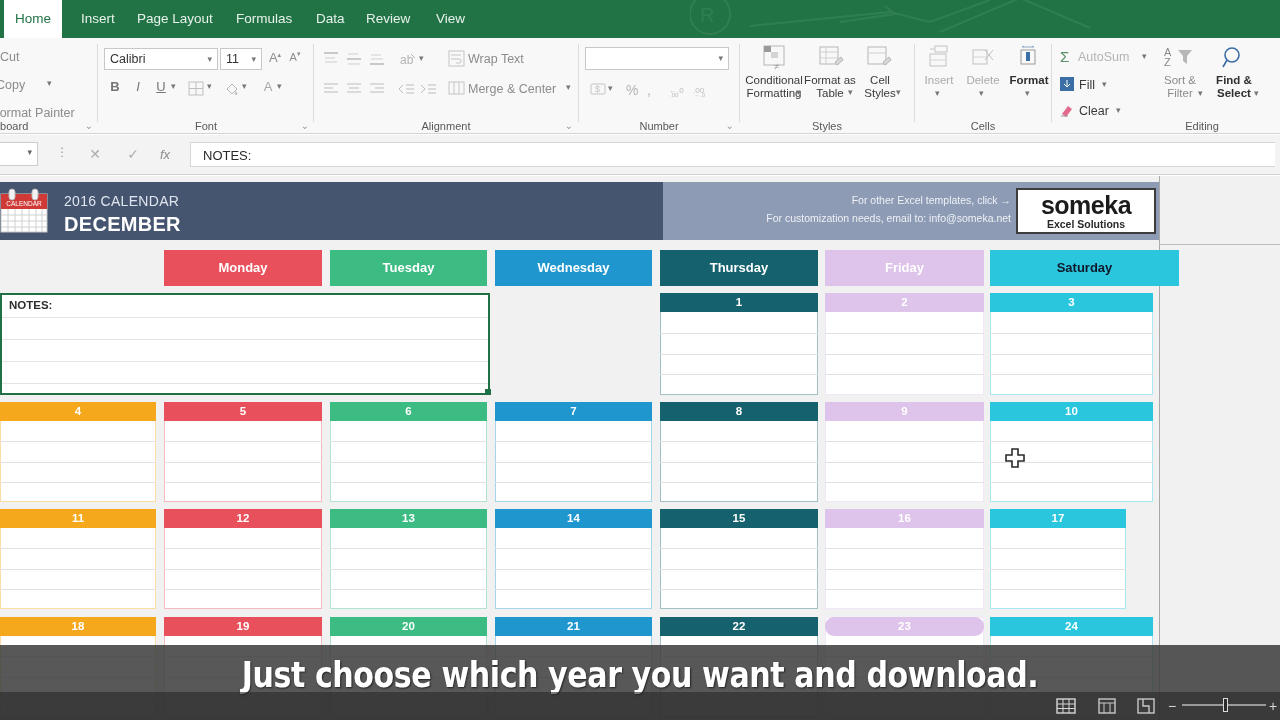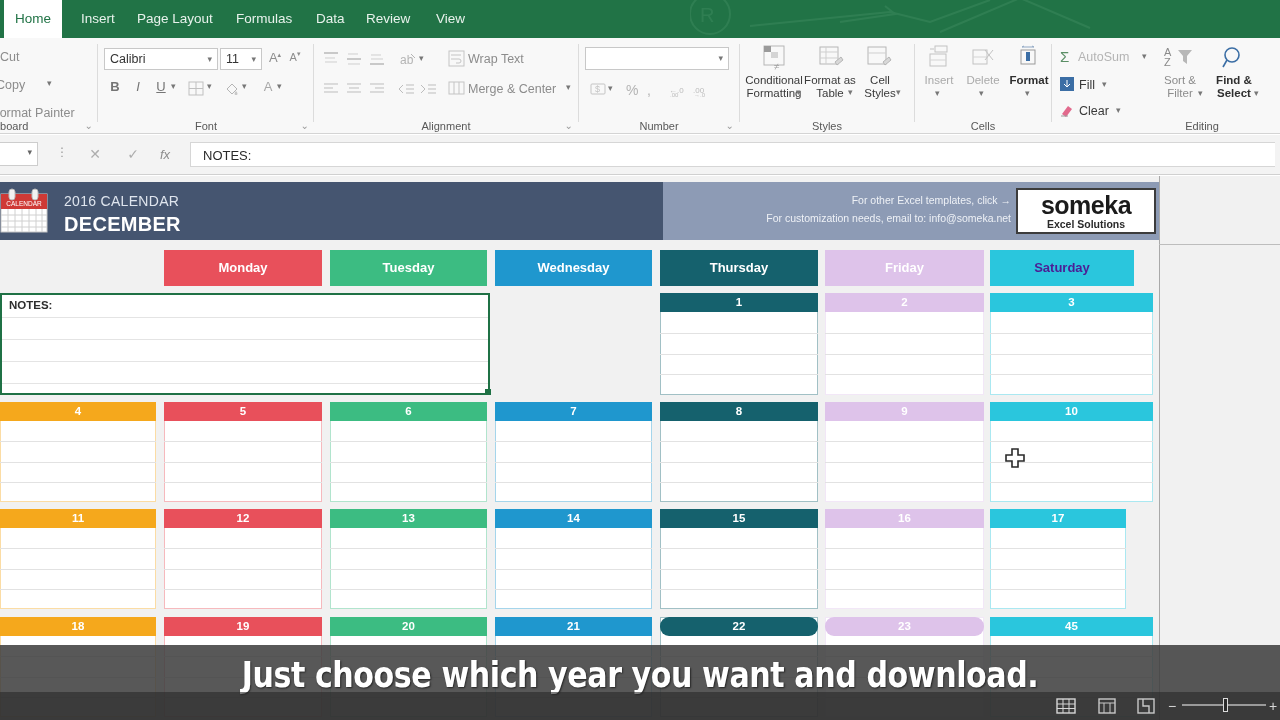--- a/index.html
+++ b/index.html
@@ -504,21 +504,21 @@
     <div class="rightmargin"></div>
     <div class="colborder"></div>
     <div class="toprowline"></div>
 
     <div class="dayrow" id="dayrow">
         <div class="dayhdr" style="left: 330px; width: 157px; background: rgb(60, 188, 130); color: rgb(255, 255, 255);">Tuesday</div>
         <div class="dayhdr" style="left: 164px; width: 158px; background: rgb(232, 80, 91); color: rgb(255, 255, 255);">Monday</div>
         <div class="dayhdr" style="left: 495px; width: 157px; background: rgb(31, 151, 206); color: rgb(255, 255, 255);">Wednesday</div>
         <div class="dayhdr" style="left: 825px; width: 159px; background: rgb(222, 195, 234); color: rgb(255, 255, 255);">Friday</div>
         <div class="dayhdr" style="left: 660px; width: 158px; background: rgb(21, 97, 109); color: rgb(255, 255, 255);">Thursday</div>
-        <div class="dayhdr" style="left: 990px; width: 144px; background: rgb(42, 198, 221); color: #4c1d95;">Saturday</div>
+        <div class="dayhdr" style="left: 990px; width: 189px; background: rgb(42, 198, 221); color: #0f172a;">Saturday</div>
       </div>
     <div id="weeks">
         <div class="week" style="top: 117px; height: 102px;">
           <div class="gutter" style="left: 0px; width: 156px; top: 0px; height: 102px;"></div>
           <div class="gutter" style="left: 164px; width: 158px; top: 0px; height: 102px;"></div>
           <div class="gutter" style="left: 330px; width: 157px; top: 0px; height: 102px;"></div>
           <div class="gutter" style="left: 495px; width: 157px; top: 0px; height: 102px;"></div>
           <div class="daycell" style="left: 660px; width: 158px; height: 102px; box-shadow: rgba(21, 97, 109, 0.4) 0px 0px 0px 1px inset;">
             <div class="num" style="background: rgb(21, 97, 109); color: rgb(255, 255, 255);">1</div>
             <div class="lines">
@@ -687,37 +687,37 @@
           </div>
           <div class="daycell" style="left: 495px; width: 157px; height: 100px; box-shadow: rgba(31, 151, 206, 0.4) 0px 0px 0px 1px inset;">
             <div class="num" style="background: rgb(31, 151, 206); color: rgb(255, 255, 255);">21</div>
             <div class="lines">
               <i style="top: 20px;"></i>
               <i style="top: 41px;"></i>
               <i style="top: 61px;"></i>
             </div>
           </div>
           <div class="daycell" style="left: 660px; width: 158px; height: 100px; box-shadow: rgba(21, 97, 109, 0.4) 0px 0px 0px 1px inset;">
-            <div class="num" style="background: rgb(21, 97, 109); color: rgb(255, 255, 255); border-radius: 9px;">22</div>
+            <div class="num" style="background: rgb(21, 97, 109); color: rgb(255, 255, 255);">22</div>
             <div class="lines">
               <i style="top: 20px;"></i>
               <i style="top: 41px;"></i>
               <i style="top: 61px;"></i>
             </div>
           </div>
           <div class="daycell" style="left: 825px; width: 159px; height: 100px; box-shadow: rgba(222, 195, 234, 0.4) 0px 0px 0px 1px inset;">
             <div class="num" style="background: rgb(222, 195, 234); color: rgb(255, 255, 255); border-radius: 9px;">23</div>
             <div class="lines">
               <i style="top: 20px;"></i>
               <i style="top: 41px;"></i>
               <i style="top: 61px;"></i>
             </div>
           </div>
           <div class="daycell" style="left: 990px; width: 163px; height: 100px; box-shadow: rgba(42, 198, 221, 0.4) 0px 0px 0px 1px inset;">
-            <div class="num" style="background: rgb(42, 198, 221); color: rgb(255, 255, 255);">45</div>
+            <div class="num" style="background: rgb(42, 198, 221); color: rgb(255, 255, 255);">24</div>
             <div class="lines">
               <i style="top: 20px;"></i>
               <i style="top: 41px;"></i>
               <i style="top: 61px;"></i>
             </div>
           </div>
         </div>
       </div>
 
     <div class="notescell" style="left:0px; top:117px;">

